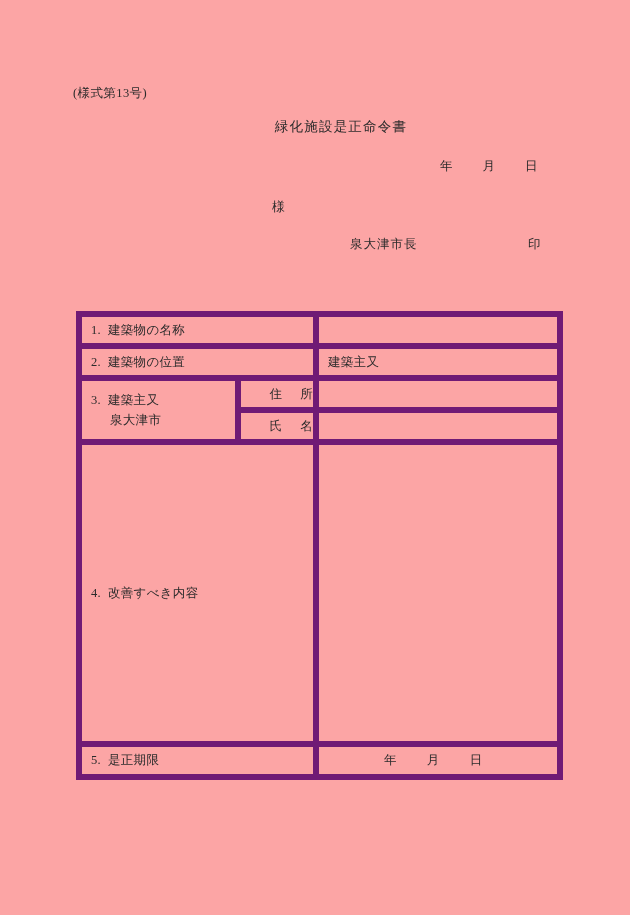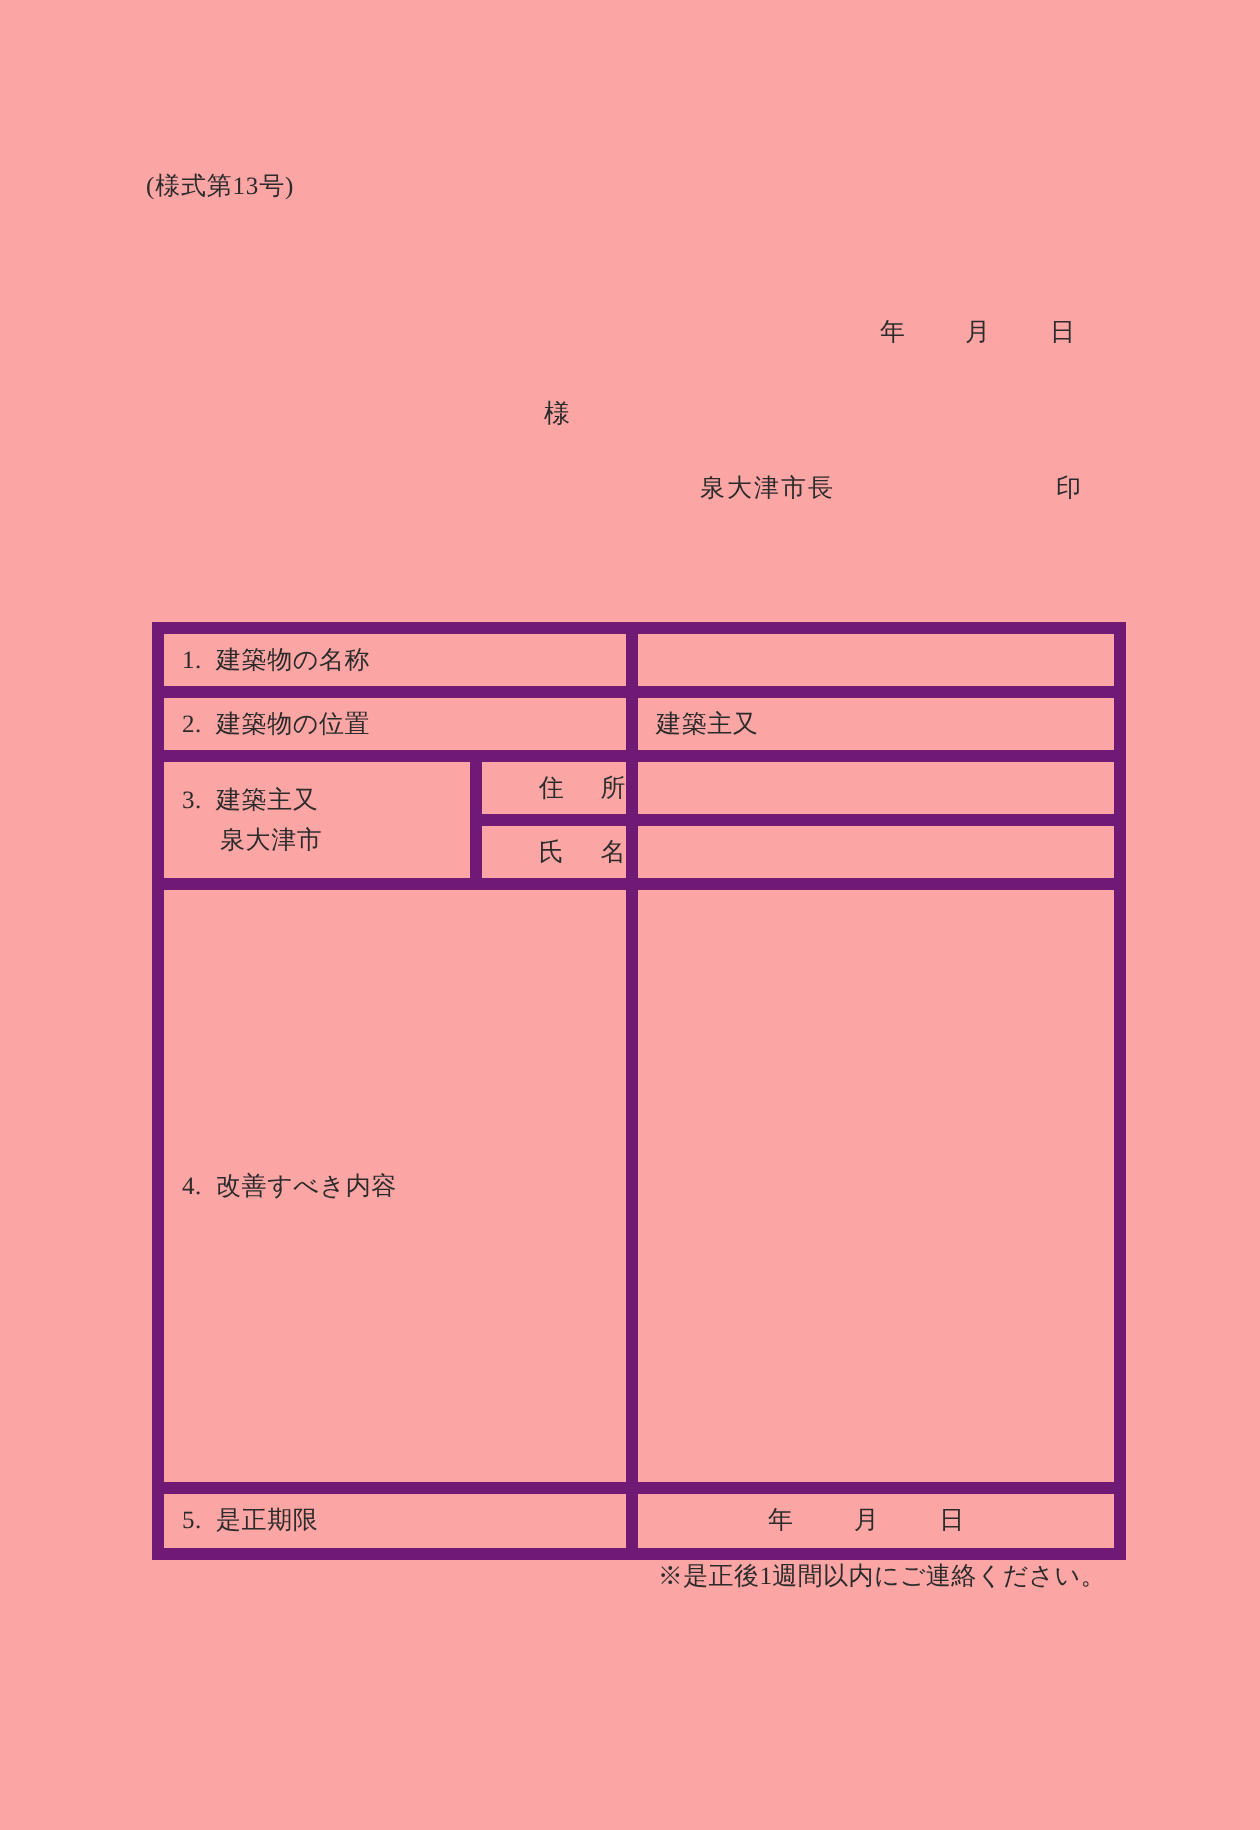--- a/index.html
+++ b/index.html
@@ -154,20 +154,21 @@
     white-space: nowrap;
   }
 </style>
 </head>
 <body>
 
 <div id="page">
 
   <div class="form-number">(様式第13号)</div>
 
+  <div class="doc-title">緑化施設是正命令書</div>
 
   <div class="date-line">
     <span class="dlabel">年</span><span class="dgap-y"></span><span class="dlabel">月</span><span class="dgap-m"></span><span class="dlabel">日</span>
   </div>
 
   <div class="addressee">様</div>
 
   <div class="issuer">泉大津市長</div>
   <div class="seal">印</div>
 
@@ -214,15 +215,14 @@
         <td class="label-cell" colspan="2"><span>5.</span><span class="num-gap"></span><span>是正期限</span></td>
         <td class="deadline-date">
           <span class="inner">
             <span>年</span><span class="dgap"></span><span>月</span><span class="dgap"></span><span>日</span>
           </span>
         </td>
       </tr>
     </tbody>
   </table>
 
-  <div class="footnote">※是正後1週間以内にご連絡ください。</div>
 
 </div>
 
 </body></html>

